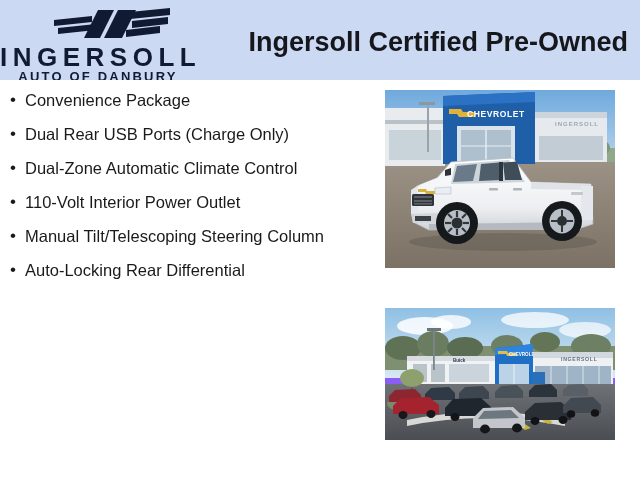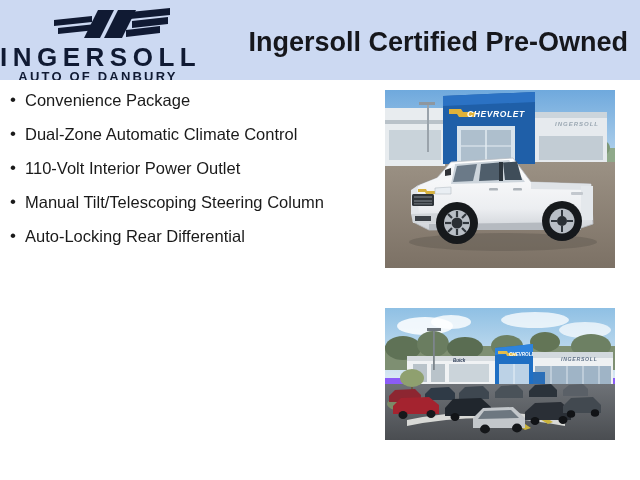--- a/index.html
+++ b/index.html
@@ -114,21 +114,20 @@
     top: -1px;
     font-size: 17px;
     color: #1a1a1a;
   }
 
   
   .photo {
     position: absolute;
     overflow: hidden;
     background: #8b5cf6;
-    font-style: italic;
   }
 
   .photo-truck {
     left: 385px;
     top: 90px;
     width: 230px;
     height: 178px;
   }
 
   .photo-dealership {
@@ -172,20 +171,21 @@
     <div class="logo-wordmark">INGERSOLL</div>
 
     <div class="logo-subline">AUTO OF DANBURY</div>
   </div>
 
   <div class="header-title">Ingersoll Certified Pre-Owned</div>
 </div>
 
 <ul class="features">
   <li class="feature-item"><span>Convenience Package</span></li>
+  <li class="feature-item"><span>Dual Rear USB Ports (Charge Only)</span></li>
   <li class="feature-item"><span>Dual-Zone Automatic Climate Control</span></li>
   <li class="feature-item"><span>110-Volt Interior Power Outlet</span></li>
   <li class="feature-item"><span>Manual Tilt/Telescoping Steering Column</span></li>
   <li class="feature-item"><span>Auto-Locking Rear Differential</span></li>
 </ul>
 
 <div class="photo photo-truck">
   <div class="photo-inner">
     <svg class="ph-svg" viewBox="0 0 230 178" preserveAspectRatio="none">
       <defs>

